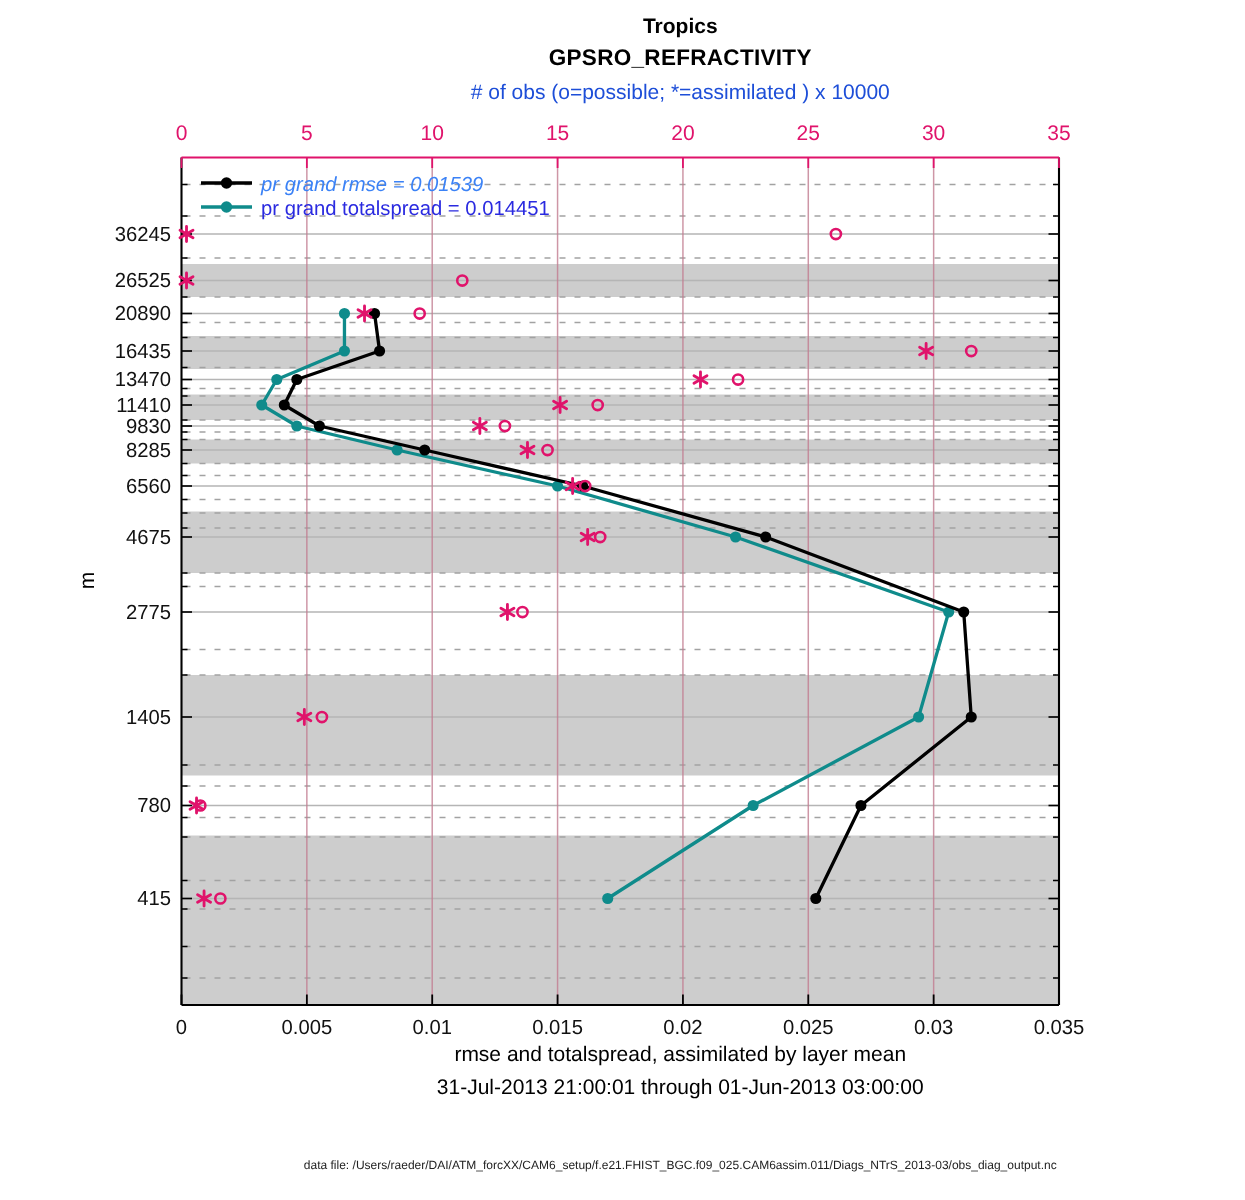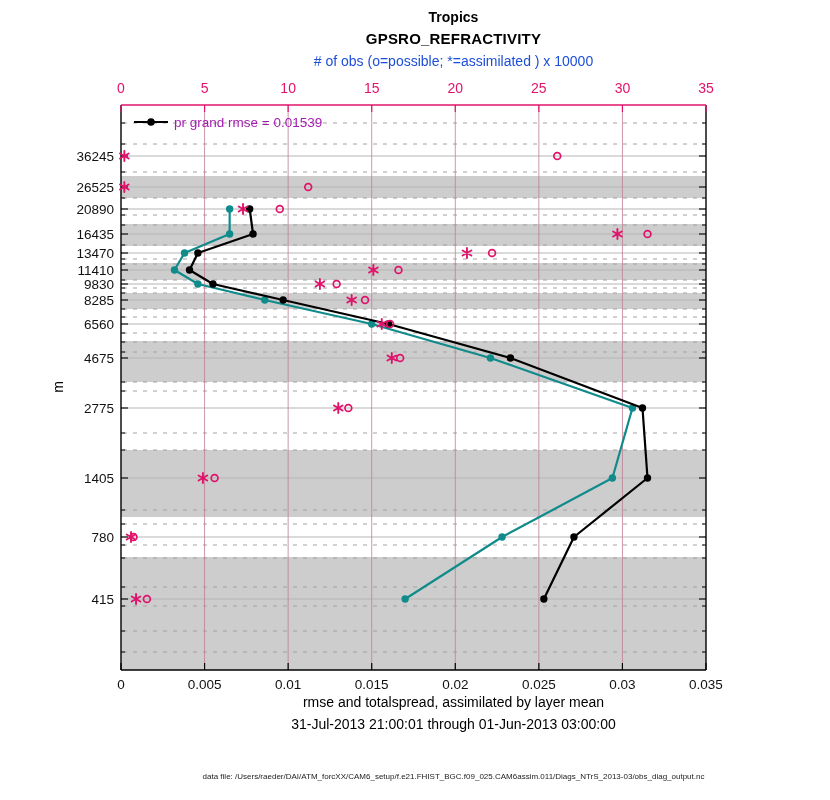--- a/index.html
+++ b/index.html
@@ -299,20 +299,27 @@
 <div class="abs centered chart-title">Tropics</div>
 <div class="abs centered chart-subtitle">GPSRO_REFRACTIVITY</div>
 <div class="abs centered obs-label" id="obs-label" style="color: #1d4ed8;"># of obs (o=possible; *=assimilated ) x 10000</div>
 
 <div class="abs legend">
   <div class="legend-row">
     <svg width="34" height="10">
       <line id="lg-line-rmse" x1="0" y1="5" x2="34" y2="5" stroke-width="2.2" stroke="#000000"></line>
       <circle id="lg-dot-rmse" cx="17" cy="5" r="3.8" fill="#000000"></circle>
     </svg>
-    <span id="lg-text-rmse" style="color: #a21caf;">pr grand rmse = 0.01539</span>
+    <span id="lg-text-rmse" style="color: #3b82f6; font-style: italic;">pr grand rmse = 0.01539</span>
+  </div>
+  <div class="legend-row">
+    <svg width="34" height="10">
+      <line id="lg-line-spread" x1="0" y1="5" x2="34" y2="5" stroke-width="2.2" stroke="#0f8b8b"></line>
+      <circle id="lg-dot-spread" cx="17" cy="5" r="3.8" fill="#0f8b8b"></circle>
+    </svg>
+    <span id="lg-text-spread" style="color: rgb(42, 42, 224);">pr grand totalspread = 0.014451</span>
   </div>
 </div>
 
 <div class="abs y-label">m</div>
 <div class="abs centered x-label">rmse and totalspread, assimilated by layer mean</div>
 <div class="abs centered date-range">31-Jul-2013 21:00:01 through 01-Jun-2013 03:00:00</div>
 <div class="abs centered data-file">data file: /Users/raeder/DAI/ATM_forcXX/CAM6_setup/f.e21.FHIST_BGC.f09_025.CAM6assim.011/Diags_NTrS_2013-03/obs_diag_output.nc</div>
 
 </body></html>

